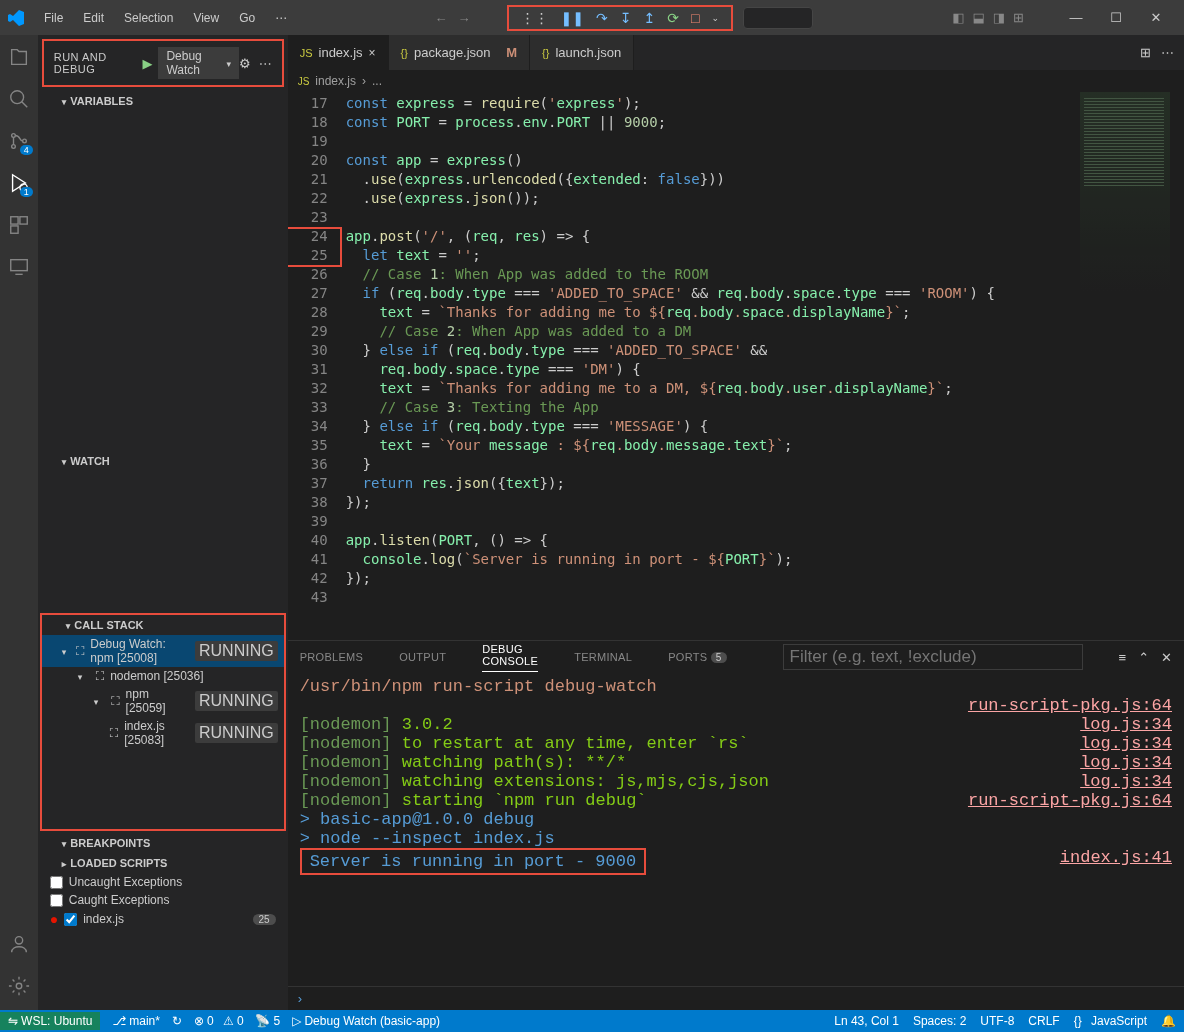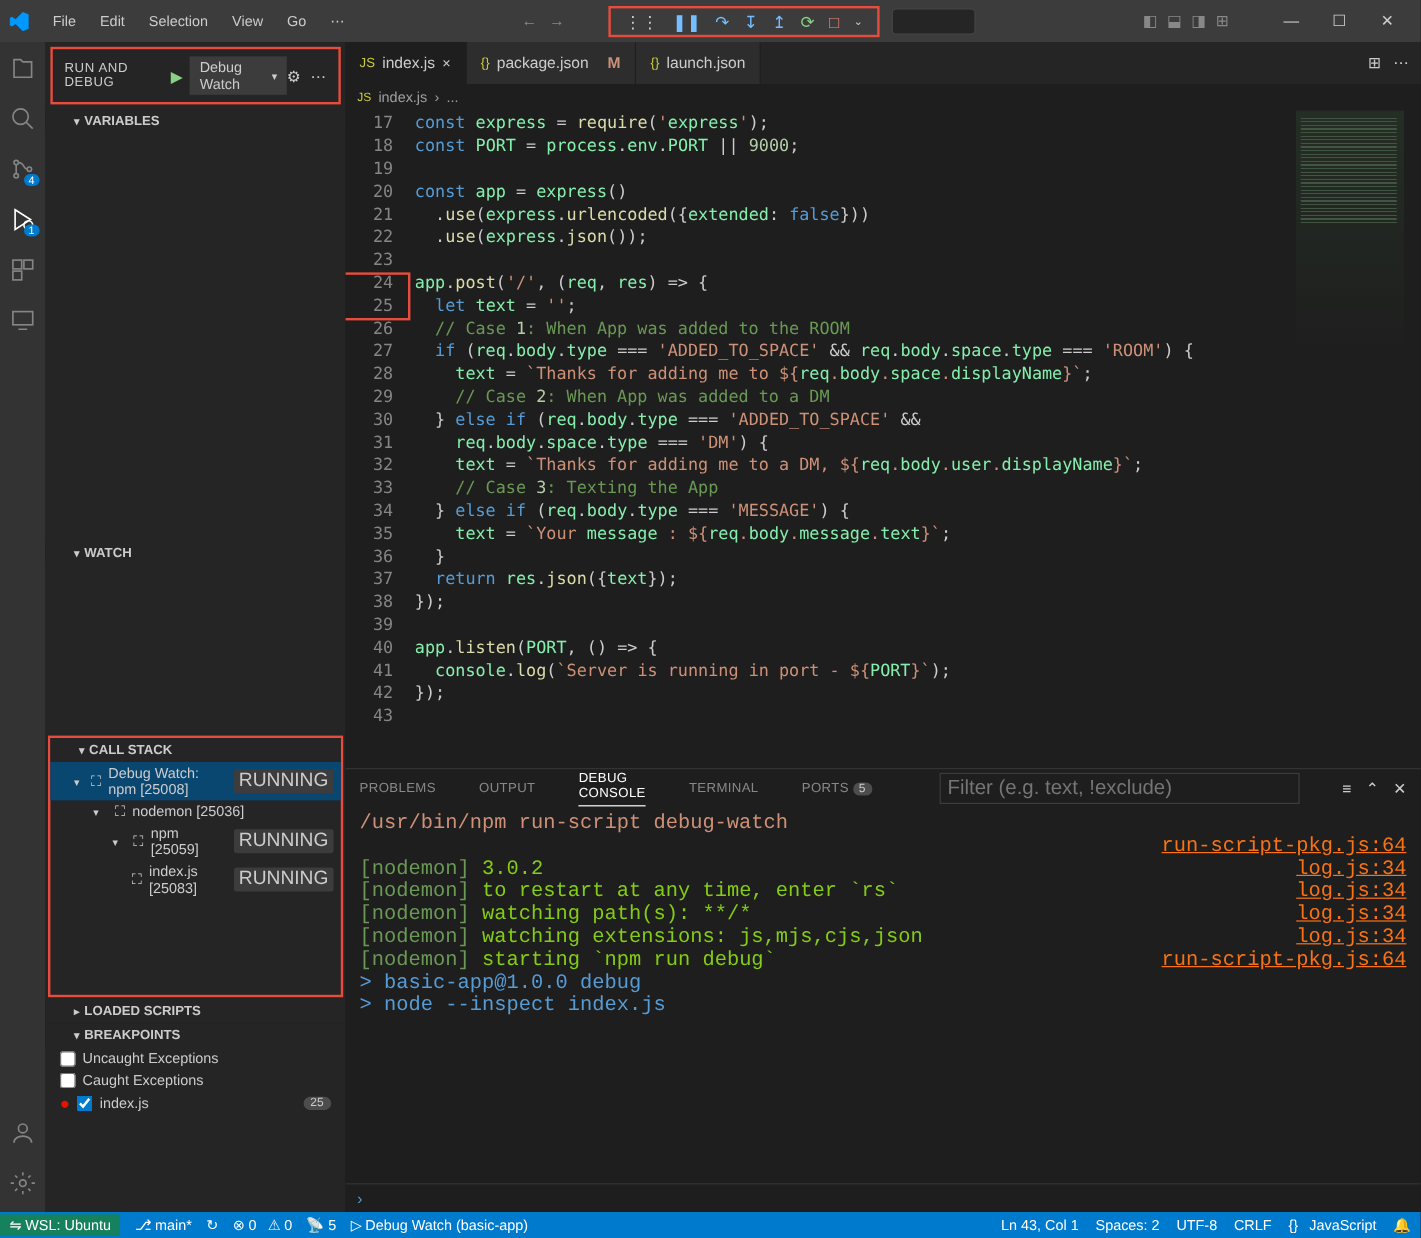--- a/index.html
+++ b/index.html
@@ -89,21 +89,21 @@
 .panel-tabs { display:flex; align-items:center; padding:0 12px; height:32px; gap:36px;}
 .panel-tabs .pt { font-size:11px; color:#888; cursor:pointer; letter-spacing:0.3px;}
 .panel-tabs .pt.active { color:#fff; border-bottom:1px solid #fff; padding-bottom:4px;}
 .panel-tabs .ptbadge { background:#4d4d4d; border-radius:8px; padding:0 5px; font-size:10px; color:#ccc;}
 .panel-tabs .filter { margin-left:20px; flex:0 0 300px;}
 .panel-tabs .filter input { width:100%; background:transparent; border:1px solid #3c3c3c; color:#ccc; padding:2px 6px; font-size:17px;}
 .panel-tabs .pactions { margin-left:auto; display:flex; gap:12px; color:#ccc;}
 .panel-body { flex:1; padding:4px 12px; font-family:Liberation Mono, monospace; font-size:17px; line-height:19px; overflow:hidden;}
 .panel-body .pl { display:flex;}
 .panel-body .pl .txt { flex:1;}
-.panel-body .pl .src { color:#f97316; text-decoration:underline; cursor:pointer;margin-left:48px;}
+.panel-body .pl .src { color:#fca5a5; text-decoration:underline; cursor:pointer;margin-left:48px;}
 .cy { color:#ce9178;} .cb { color:#569cd6;} .cg { color:#6a9955;} .cw{color:#84cc16;}
 .srv-hl { border:2px solid #e74c3c; display:inline-block; padding:2px 8px;}
 .panel-input { border-top:1px solid #333; padding:4px 10px; color:#569cd6;}
 
 
 .statusbar { height:22px; background:#007acc; display:flex; align-items:center; font-size:12px; color:#fff; padding:0 8px;}
 .statusbar .remote { background:#16825d; margin:-4px 8px -4px -8px; padding:2px 8px; display:flex; align-items:center; gap:4px;}
 .statusbar .sb-item { margin-right:12px; display:flex; align-items:center; gap:3px; cursor:pointer;}
 .statusbar .right { margin-left:auto; display:flex;}
 .statusbar .right .sb-item { margin-left:14px; margin-right:0;}
@@ -265,26 +265,26 @@
           </div>
       <div class="cs-row l4">
             <span class="bug">⛶</span>
             <span>index.js [25083]</span>
             <span class="tag">RUNNING</span>
           </div>
     </div>
     </div>
 
     <div class="section-head">
+        <span class="chev-icon"></span>
+        <span>BREAKPOINTS</span>
+      </div>
+    <div class="section-head">
         <span class="chev-r"></span>
         <span>LOADED SCRIPTS</span>
-      </div>
-    <div class="section-head">
-        <span class="chev-icon"></span>
-        <span>BREAKPOINTS</span>
       </div>
     <div class="section-body">
       <div class="bp-row">
           <input type="checkbox" style="">
           <span>Uncaught Exceptions</span>
         </div>
       <div class="bp-row">
           <input type="checkbox" style="">
           <span>Caught Exceptions</span>
         </div>
@@ -407,20 +407,24 @@
           </div>
           <div class="pl">
             <span class="txt cb">&gt; basic-app@1.0.0 debug</span>
           </div>
           <div class="pl">
             <span class="txt cb">&gt; node --inspect index.js</span>
           </div>
           <div class="pl">
             <span class="txt "></span>
           </div>
+          <div class="pl">
+            <span class="txt cb"><span class="srv-hl">Server is running in port - 9000</span></span>
+            <span class="src">index.js:41</span>
+          </div>
         </div>
       <div class="panel-input">›</div>
     </div>
   </div>
 </div>
 
 <div class="statusbar">
   <div class="remote sb-item">
       <span>⇋</span>
       <span>WSL: Ubuntu</span>

